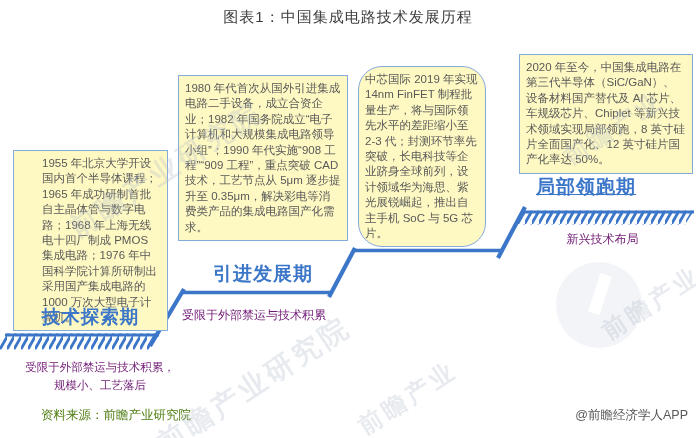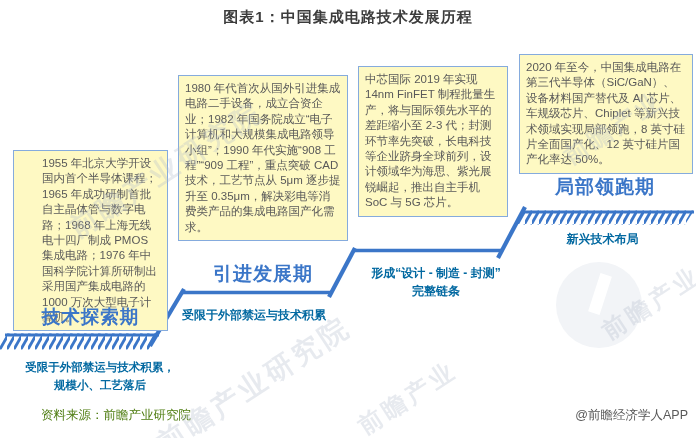--- a/index.html
+++ b/index.html
@@ -2,33 +2,33 @@
 <html><head>
 <meta charset="utf-8">
 <style>
   html,body { margin:0; padding:0; background:#ffffff; }
   .canvas {
     position:relative; width:696px; height:438px; background:#ffffff;
     font-family:"Liberation Sans", sans-serif; overflow:hidden;
   }
   .chart-title {
     position:absolute; top:8px; left:0; width:696px; text-align:center;
-    font-size:15px; font-weight:bold; color:#3c3c3c; letter-spacing:1px; z-index:2;
+    font-size:15px; font-weight:normal; color:#3c3c3c; letter-spacing:1px; z-index:2;
   }
   .infobox {
     position:absolute; box-sizing:border-box; background:#fef9c3;
     border:1.5px solid #85abdd; padding:5px 6px; color:#595959;
     font-size:11.5px; line-height:15.4px; text-align:left; z-index:2;
   }
   .stage-label {
     position:absolute; color:#3b76c8; font-weight:bold; font-size:19px;
     text-align:center; letter-spacing:1px; z-index:2; white-space:nowrap;
   }
   .stage-sub {
-    position:absolute; color:#0369a1; font-weight:bold; font-size:12px;
+    position:absolute; color:#701a75; font-weight:normal; font-size:12px;
     line-height:18px; text-align:center; z-index:2;
   }
   .stairs-svg { position:absolute; left:0; top:0; z-index:1; }
   .footer-source {
     position:absolute; left:8px; top:407px; font-size:12.5px; color:#4d7c0f; z-index:2;margin-left:33px;
   }
   .footer-credit {
     position:absolute; right:8px; top:407px; font-size:12.5px; color:#595959; z-index:2;margin-left:44px;
   }
   .wm {
@@ -73,36 +73,32 @@
     <line x1="353" y1="250.5" x2="501" y2="250.5" stroke="#3b76c8" stroke-width="3.4"></line>
 
     <line x1="498" y1="258" x2="525" y2="207" stroke="#3b76c8" stroke-width="4.2"></line>
 
     <polygon points="524,210.5 694,210.5 685,224.5 515,224.5" fill="url(#hatch)"></polygon>
     <line x1="521" y1="212" x2="694" y2="212" stroke="#3b76c8" stroke-width="3.2"></line>
   </svg>
 
   <div class="infobox" style="left:13px; top:150px; width:155px; min-height:140px;padding-left:28px;">1955 年北京大学开设国内首个半导体课程；1965 年成功研制首批自主晶体管与数字电路；1968 年上海无线电十四厂制成 PMOS 集成电路；1976 年中国科学院计算所研制出采用国产集成电路的 1000 万次大型电子计算机。</div>
   <div class="infobox" style="left:178px; top:75px; width:170px; min-height:156px;">1980 年代首次从国外引进集成电路二手设备，成立合资企业；1982 年国务院成立“电子计算机和大规模集成电路领导小组”；1990 年代实施“908 工程”“909 工程”，重点突破 CAD技术，工艺节点从 5μm 逐步提升至 0.35μm，解决彩电等消费类产品的集成电路国产化需求。</div>
-  <div class="infobox" style="left:358px; top:66px; width:150px; min-height:137px;">中芯国际 2019 年实现 14nm FinFET 制程批量生产，将与国际领先水平的差距缩小至 2-3 代；封测环节率先突破，长电科技等企业跻身全球前列，设计领域华为海思、紫光展锐崛起，推出自主手机 SoC 与 5G 芯片。</div>
+  <div class="infobox" style="left:358px; top:66px; width:128px; min-height:137px;border-radius:24px;">中芯国际 2019 年实现 14nm FinFET 制程批量生产，将与国际领先水平的差距缩小至 2-3 代；封测环节率先突破，长电科技等企业跻身全球前列，设计领域华为海思、紫光展锐崛起，推出自主手机 SoC 与 5G 芯片。</div>
   <div class="infobox" style="left:519px; top:54px; width:174px; min-height:109px;">2020 年至今，中国集成电路在第三代半导体（SiC/GaN）、设备材料国产替代及 AI 芯片、车规级芯片、Chiplet 等新兴技术领域实现局部领跑，8 英寸硅片全面国产化、12 英寸硅片国产化率达 50%。</div>
 
   <div class="stage-label" style="left:13px; top:284px; width:155px; font-size:18.5px;margin-top:20px;">技术探索期</div>
   <div class="stage-label" style="left:178px; top:261px; width:170px;">引进发展期</div>
-  <div class="stage-label" style="left:517px; top:174px; width:176px;">局部领跑期</div>
+  <div class="stage-label" style="left:498px; top:174px; width:176px;text-decoration:underline;">局部领跑期</div>
 
   <div class="stage-sub" style="left:0px; top:358px; width:200px; font-size:11.5px;">
     <div>受限于外部禁运与技术积累，</div>
     <div>规模小、工艺落后</div>
   </div>
   <div class="stage-sub" style="left:182px; top:306px; text-align:left; white-space:nowrap;">受限于外部禁运与技术积累</div>
-  <div class="stage-sub" style="left:350px; top:264px; width:172px;">
-    <div>形成“设计 - 制造 - 封测”</div>
-    <div>完整链条</div>
-  </div>
   <div class="stage-sub" style="left:520px; top:230px; width:165px;">新兴技术布局</div>
 
   <div class="footer-source">资料来源：前瞻产业研究院</div>
   <div class="footer-credit">@前瞻经济学人APP</div>
 
   <div class="wm wm-md" style="left:62px; top:215px;">前瞻产业研究院</div>
   <div class="wm wm-md" style="left:150px; top:430px;">前瞻产业研究院</div>
   <div class="wm wm-sm" style="left:558px; top:145px;">前瞻产业</div>
   <div class="wm wm-sm" style="left:596px; top:320px;">前瞻产业</div>
   <div class="wm wm-sm" style="left:352px; top:415px;">前瞻产业</div>

